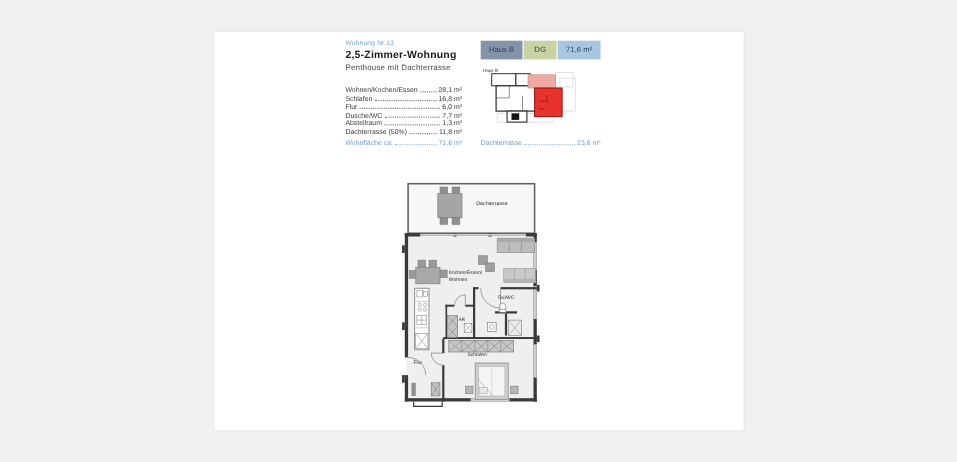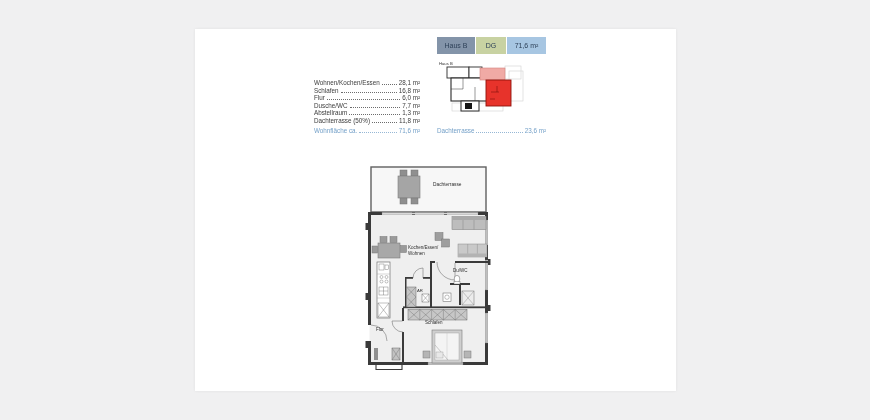--- a/index.html
+++ b/index.html
@@ -34,20 +34,25 @@
   .plan-label{font-size:4.5px;}
   .plan-label.big{font-size:4.8px;}
   .plan-label.small{font-size:4.2px;}
   .mini-label{font-size:4.2px;fill:#333;}
 </style>
 </head>
 <body>
 
 <div class="sheet">
 
+  <div class="header">
+    <div class="unit-no">Wohnung Nr.13</div>
+    <div class="title">2,5-Zimmer-Wohnung</div>
+    <div class="subtitle">Penthouse mit Dachterrasse</div>
+  </div>
 
   <div class="badges">
     <div class="badge b1" style="background-color: rgb(131, 148, 169);">Haus B</div>
     <div class="badge b2" style="background-color: rgb(200, 210, 162);">DG</div>
     <div class="badge b3" style="background-color: rgb(167, 198, 226);">71,6 m²</div>
   </div>
 
   <div class="room-list">
     <div class="row">
       <span>Wohnen/Kochen/Essen</span>

